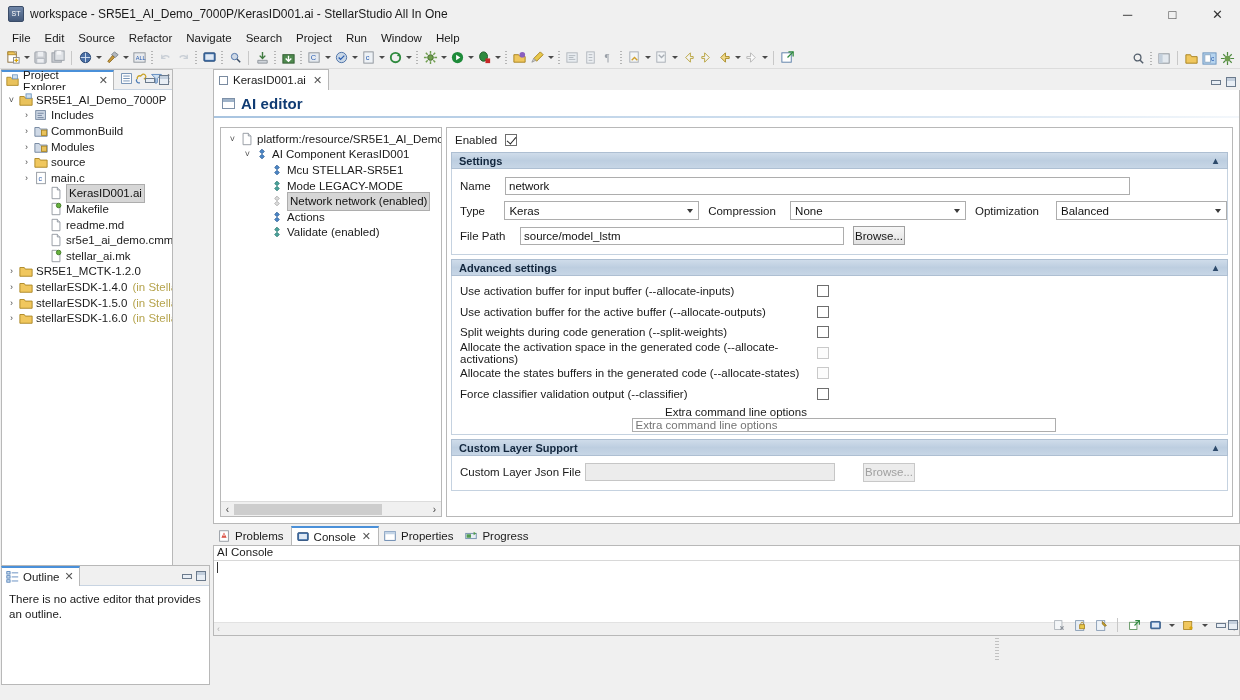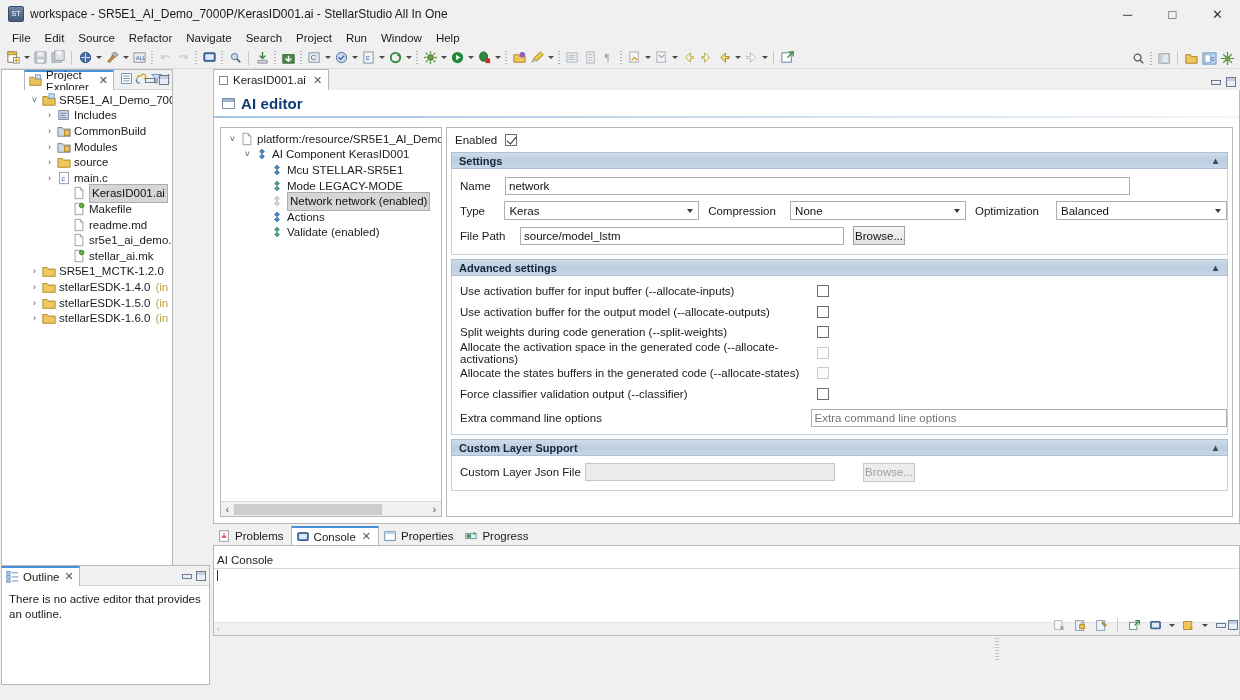--- a/index.html
+++ b/index.html
@@ -165,21 +165,21 @@
   .adv-row .a-label { width:357px; font-size:11.5px; }
 
   
   .bottom { position:absolute; left:213px; top:457px; width:1027px; height:110px; }
   .btabrow { height:19px; display:flex; align-items:center; position:relative; background:#f0f0f0;}
   .btab { height:19px; display:flex; align-items:center; padding:0 7px 0 4px; font-size:11.5px; color:#1a1a1a;}
   .btab.active { background:#fff; border-top:2px solid #4a90d9; border-left:1px solid #b8b8b8; border-right:1px solid #b8b8b8; }
   .btab .x { margin-left:6px; font-size:11px; color:#555;}
   .btools { position:absolute; right:2px; bottom:2px; display:flex; align-items:center; gap:3px;}
   .console-pane { position:absolute; top:19px; left:0; width:1027px; height:91px; background:#fff; border:1px solid #b8b8b8; }
-  .console-title { font-size:11.5px; padding:8px 0 2px 3px; color:#1a1a1a; border-bottom:1px solid #d8d8d8;}
+  .console-title { font-size:11.5px; padding:0 0 2px 3px; color:#1a1a1a; border-bottom:1px solid #d8d8d8;}
   .console-text { padding:1px 3px; font-size:11px; color:#1a1a1a; }
   .caret-bar { display:inline-block; width:1px; height:11px; background:#333; vertical-align:-1px;}
   .console-hscroll { position:absolute; left:0; right:0; bottom:0; height:13px; background:#f0f0f0; border-top:1px solid #e2e2e2; display:flex; align-items:center; justify-content:space-between; padding:0 3px; color:#b0b0b0; font-size:9px;}
   .grip { position:absolute; left:995px; bottom:40px; width:4px; height:22px;
     background-image: repeating-linear-gradient(to bottom,#c2c2c2 0 1px,transparent 1px 3px);}
 </style>
 </head>
 <body>
 
 <div class="app">
@@ -455,21 +455,21 @@
             <path d="M8 1v4M8 11v4M1 8h4M11 8h4M3.5 3.5l2.5 2.5M10 10l2.5 2.5M12.5 3.5L10 6M6 10l-2.5 2.5" stroke="#4f8a3f" stroke-width="1.3"></path>
           </svg>
         </span>
     </span>
   </div>
 
   <div class="main">
 
     <div class="leftcol">
 
-      <div class="view" style="position:absolute;left:1px;top:0;width:172px;height:504px;padding-left:23px;">
+      <div class="view" style="position:absolute;left:1px;top:0;width:172px;height:504px;">
         <div class="view-tabrow">
           <div class="view-tab bluetop" style="margin-left:-1px;">
             <span style="margin-right:4px;display:inline-flex;">
               <svg width="13" height="13" viewBox="0 0 16 16">
                   <path d="M1 4h5l1.2 1.8H15V14H1z" fill="#e9c25c" stroke="#a8821f"></path>
                   <rect x="8" y="1" width="6" height="5" fill="#cfe0f0" stroke="#6b93bd"></rect>
                 </svg>
             </span>
             <span>Project Explorer</span>
             <span class="vt-close">✕</span>
@@ -821,40 +821,40 @@
               <div class="sec-head">
                 <span>Advanced settings</span>
                 <span class="collapse">▴</span>
               </div>
               <div class="sec-body" id="advanced-body" style="border:1px solid #c5d2e0;border-top:none;padding-top:5px;padding-bottom:4px;">
                   <div class="adv-row">
                     <span class="a-label">Use activation buffer for input buffer (--allocate-inputs)</span>
                     <span class="cbx"></span>
                   </div>
                   <div class="adv-row">
-                    <span class="a-label">Use activation buffer for the output model (--allocate-outputs)</span>
+                    <span class="a-label">Use activation buffer for the active buffer (--allocate-outputs)</span>
                     <span class="cbx"></span>
                   </div>
                   <div class="adv-row">
                     <span class="a-label">Split weights during code generation (--split-weights)</span>
                     <span class="cbx"></span>
                   </div>
                   <div class="adv-row">
                     <span class="a-label">Allocate the activation space in the generated code (--allocate-activations)</span>
                     <span class="cbx disabled"></span>
                   </div>
                   <div class="adv-row">
                     <span class="a-label">Allocate the states buffers in the generated code (--allocate-states)</span>
                     <span class="cbx disabled"></span>
                   </div>
                   <div class="adv-row">
                     <span class="a-label">Force classifier validation output (--classifier)</span>
                     <span class="cbx"></span>
                   </div>
-                  <div class="adv-row" style="height: 24px; margin-top: 2px;">
+                  <div class="adv-row" style="height: 24px; margin-top: 2px; flex-direction: column;">
                     <span class="a-label">Extra command line options</span>
                     <input class="txtinput" style="width: 424px;" placeholder="Extra command line options">
                   </div>
                 </div>
             </div>
 
             <div style="margin:4px 4px 0 4px;">
               <div class="sec-head">
                 <span>Custom Layer Support</span>
                 <span class="collapse">▴</span>

